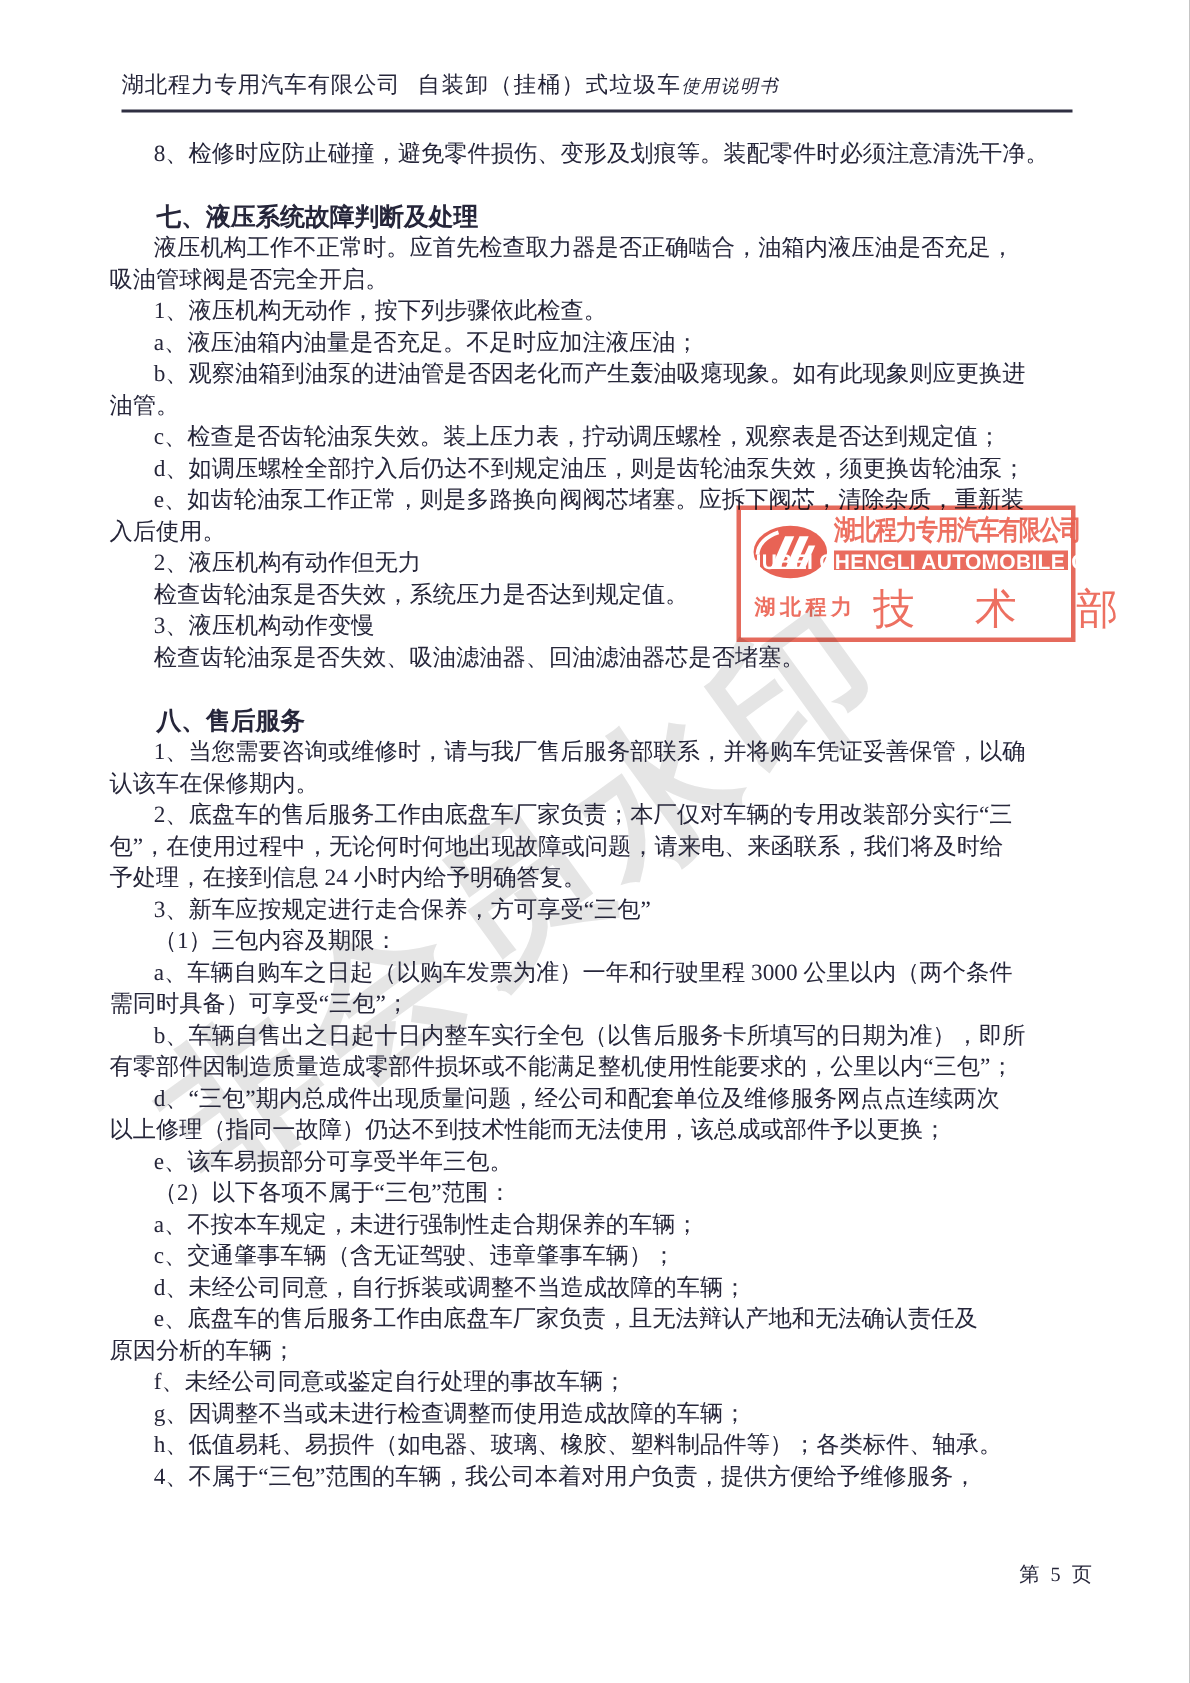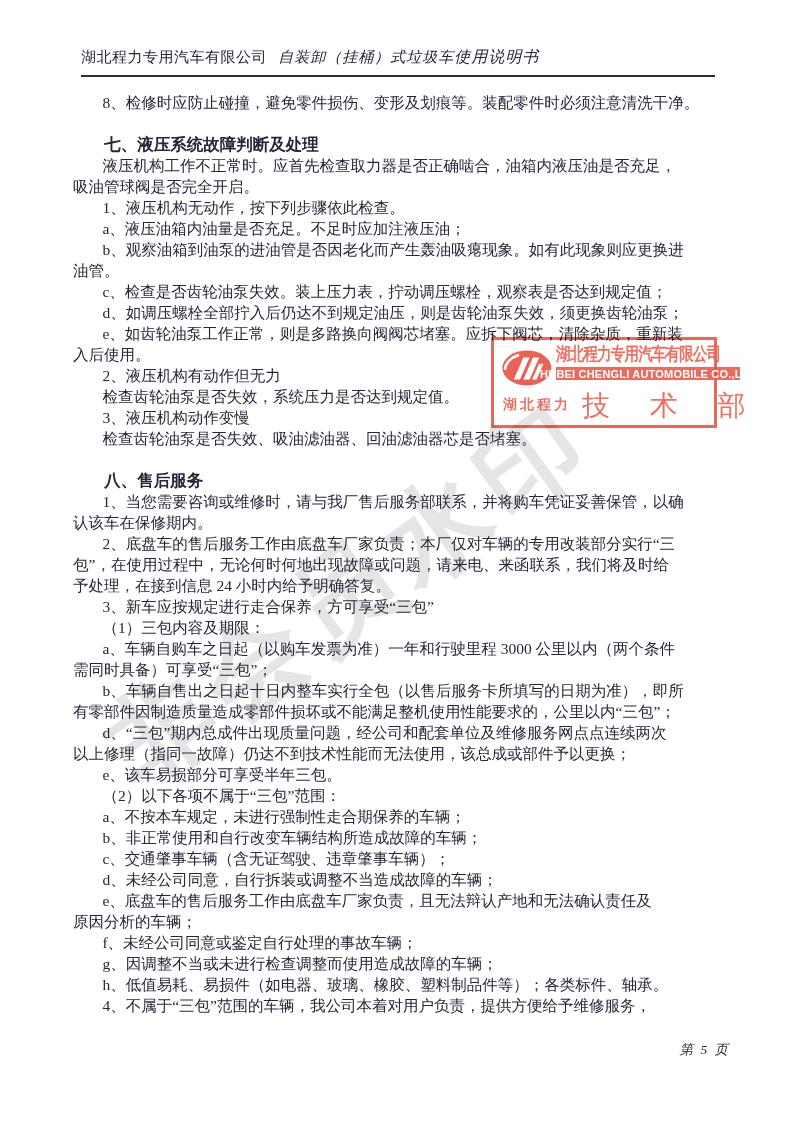--- a/index.html
+++ b/index.html
@@ -7,22 +7,22 @@
     position:relative;width:793px;height:1122px;margin:0 auto;background:#ffffff;
     font-family:"Liberation Serif","DejaVu Serif",serif;color:#26263a;overflow:hidden;
   }
   
   .header{
     position:absolute;left:81px;right:78px;top:47px;
     border-bottom:2px solid #2f2f42;padding-bottom:7px;
     font-size:15px;white-space:nowrap;
   }
   .header .company{font-size:15px;letter-spacing:0.5px;}
-  .header .doc-title{font-style:italic;font-size:15px;letter-spacing:1px;}
-  .header .doc-subtitle{font-style:italic;font-size:16px;letter-spacing:1px;}
+  .header .doc-title{font-size:15px;letter-spacing:1px;}
+  .header .doc-subtitle{font-style:italic;font-size:12px;letter-spacing:1px;}
   
   .watermark{
     position:absolute;left:30px;top:525px;width:640px;height:140px;
     display:flex;align-items:center;justify-content:center;
     transform:rotate(-36deg);
     font-size:104px;font-weight:bold;letter-spacing:10px;
     color:rgba(125,125,125,0.20);white-space:nowrap;z-index:1;
     pointer-events:none;user-select:none;
   }
   
@@ -40,36 +40,36 @@
     border:3px solid rgba(224,80,64,0.85);z-index:3;mix-blend-mode:multiply;
     box-sizing:border-box;font-family:"Liberation Sans","DejaVu Sans",sans-serif;
   }
   .stamp .logo{position:absolute;left:4px;top:5px;width:56px;height:46px;}
   .stamp .cn-title{
     position:absolute;left:62px;top:2px;width:156px;
     font-size:14.5px;font-weight:bold;color:rgba(235,96,80,0.9);
     letter-spacing:-0.8px;white-space:nowrap;transform:scaleY(1.25);transform-origin:top left;
   }
   .stamp .en-band{
-    position:absolute;left:62px;top:27px;width:184px;height:13px;
+    position:absolute;left:62px;top:27px;width:156px;height:13px;
     background:rgba(232,92,76,0.9);color:#ffffff;
-    font-size:11px;font-weight:bold;letter-spacing:0.2px;
+    font-size:14px;font-weight:bold;letter-spacing:0.2px;
     display:flex;align-items:center;justify-content:center;white-space:nowrap;
   }
   .stamp .brand{
     position:absolute;left:9px;top:56px;
     font-size:14px;font-weight:bold;color:rgba(235,96,80,0.9);letter-spacing:3px;white-space:nowrap;
   }
   .stamp .dept{
     position:absolute;left:88px;top:47px;
     font-size:28px;font-weight:normal;color:rgba(235,96,80,0.9);letter-spacing:16px;white-space:nowrap;
   }
   
   .footer{
-    position:absolute;right:63px;top:1041px;font-size:13.5px;letter-spacing:2px;z-index:2;font-style:italic;
+    position:absolute;right:63px;top:1041px;font-size:13.5px;letter-spacing:2px;z-index:2;
   }
 </style>
 </head>
 <body>
 
 <div class="page">
 
   <div class="header">
     <span class="company">湖北程力专用汽车有限公司</span>
     <span>&nbsp;</span>
@@ -105,21 +105,20 @@
       <div class="line ind">（1）三包内容及期限：</div>
       <div class="line ind">a、车辆自购车之日起（以购车发票为准）一年和行驶里程 3000 公里以内（两个条件</div>
       <div class="line">需同时具备）可享受“三包”；</div>
       <div class="line ind">b、车辆自售出之日起十日内整车实行全包（以售后服务卡所填写的日期为准），即所</div>
       <div class="line">有零部件因制造质量造成零部件损坏或不能满足整机使用性能要求的，公里以内“三包”；</div>
       <div class="line ind">d、“三包”期内总成件出现质量问题，经公司和配套单位及维修服务网点点连续两次</div>
       <div class="line">以上修理（指同一故障）仍达不到技术性能而无法使用，该总成或部件予以更换；</div>
       <div class="line ind">e、该车易损部分可享受半年三包。</div>
       <div class="line ind">（2）以下各项不属于“三包”范围：</div>
       <div class="line ind">a、不按本车规定，未进行强制性走合期保养的车辆；</div>
-      <div class="line ind">b、非正常使用和自行改变车辆结构所造成故障的车辆；</div>
       <div class="line ind">c、交通肇事车辆（含无证驾驶、违章肇事车辆）；</div>
       <div class="line ind">d、未经公司同意，自行拆装或调整不当造成故障的车辆；</div>
       <div class="line ind">e、底盘车的售后服务工作由底盘车厂家负责，且无法辩认产地和无法确认责任及</div>
       <div class="line">原因分析的车辆；</div>
       <div class="line ind">f、未经公司同意或鉴定自行处理的事故车辆；</div>
       <div class="line ind">g、因调整不当或未进行检查调整而使用造成故障的车辆；</div>
       <div class="line ind">h、低值易耗、易损件（如电器、玻璃、橡胶、塑料制品件等）；各类标件、轴承。</div>
       <div class="line ind">4、不属于“三包”范围的车辆，我公司本着对用户负责，提供方便给予维修服务，</div>
     </div>
 

